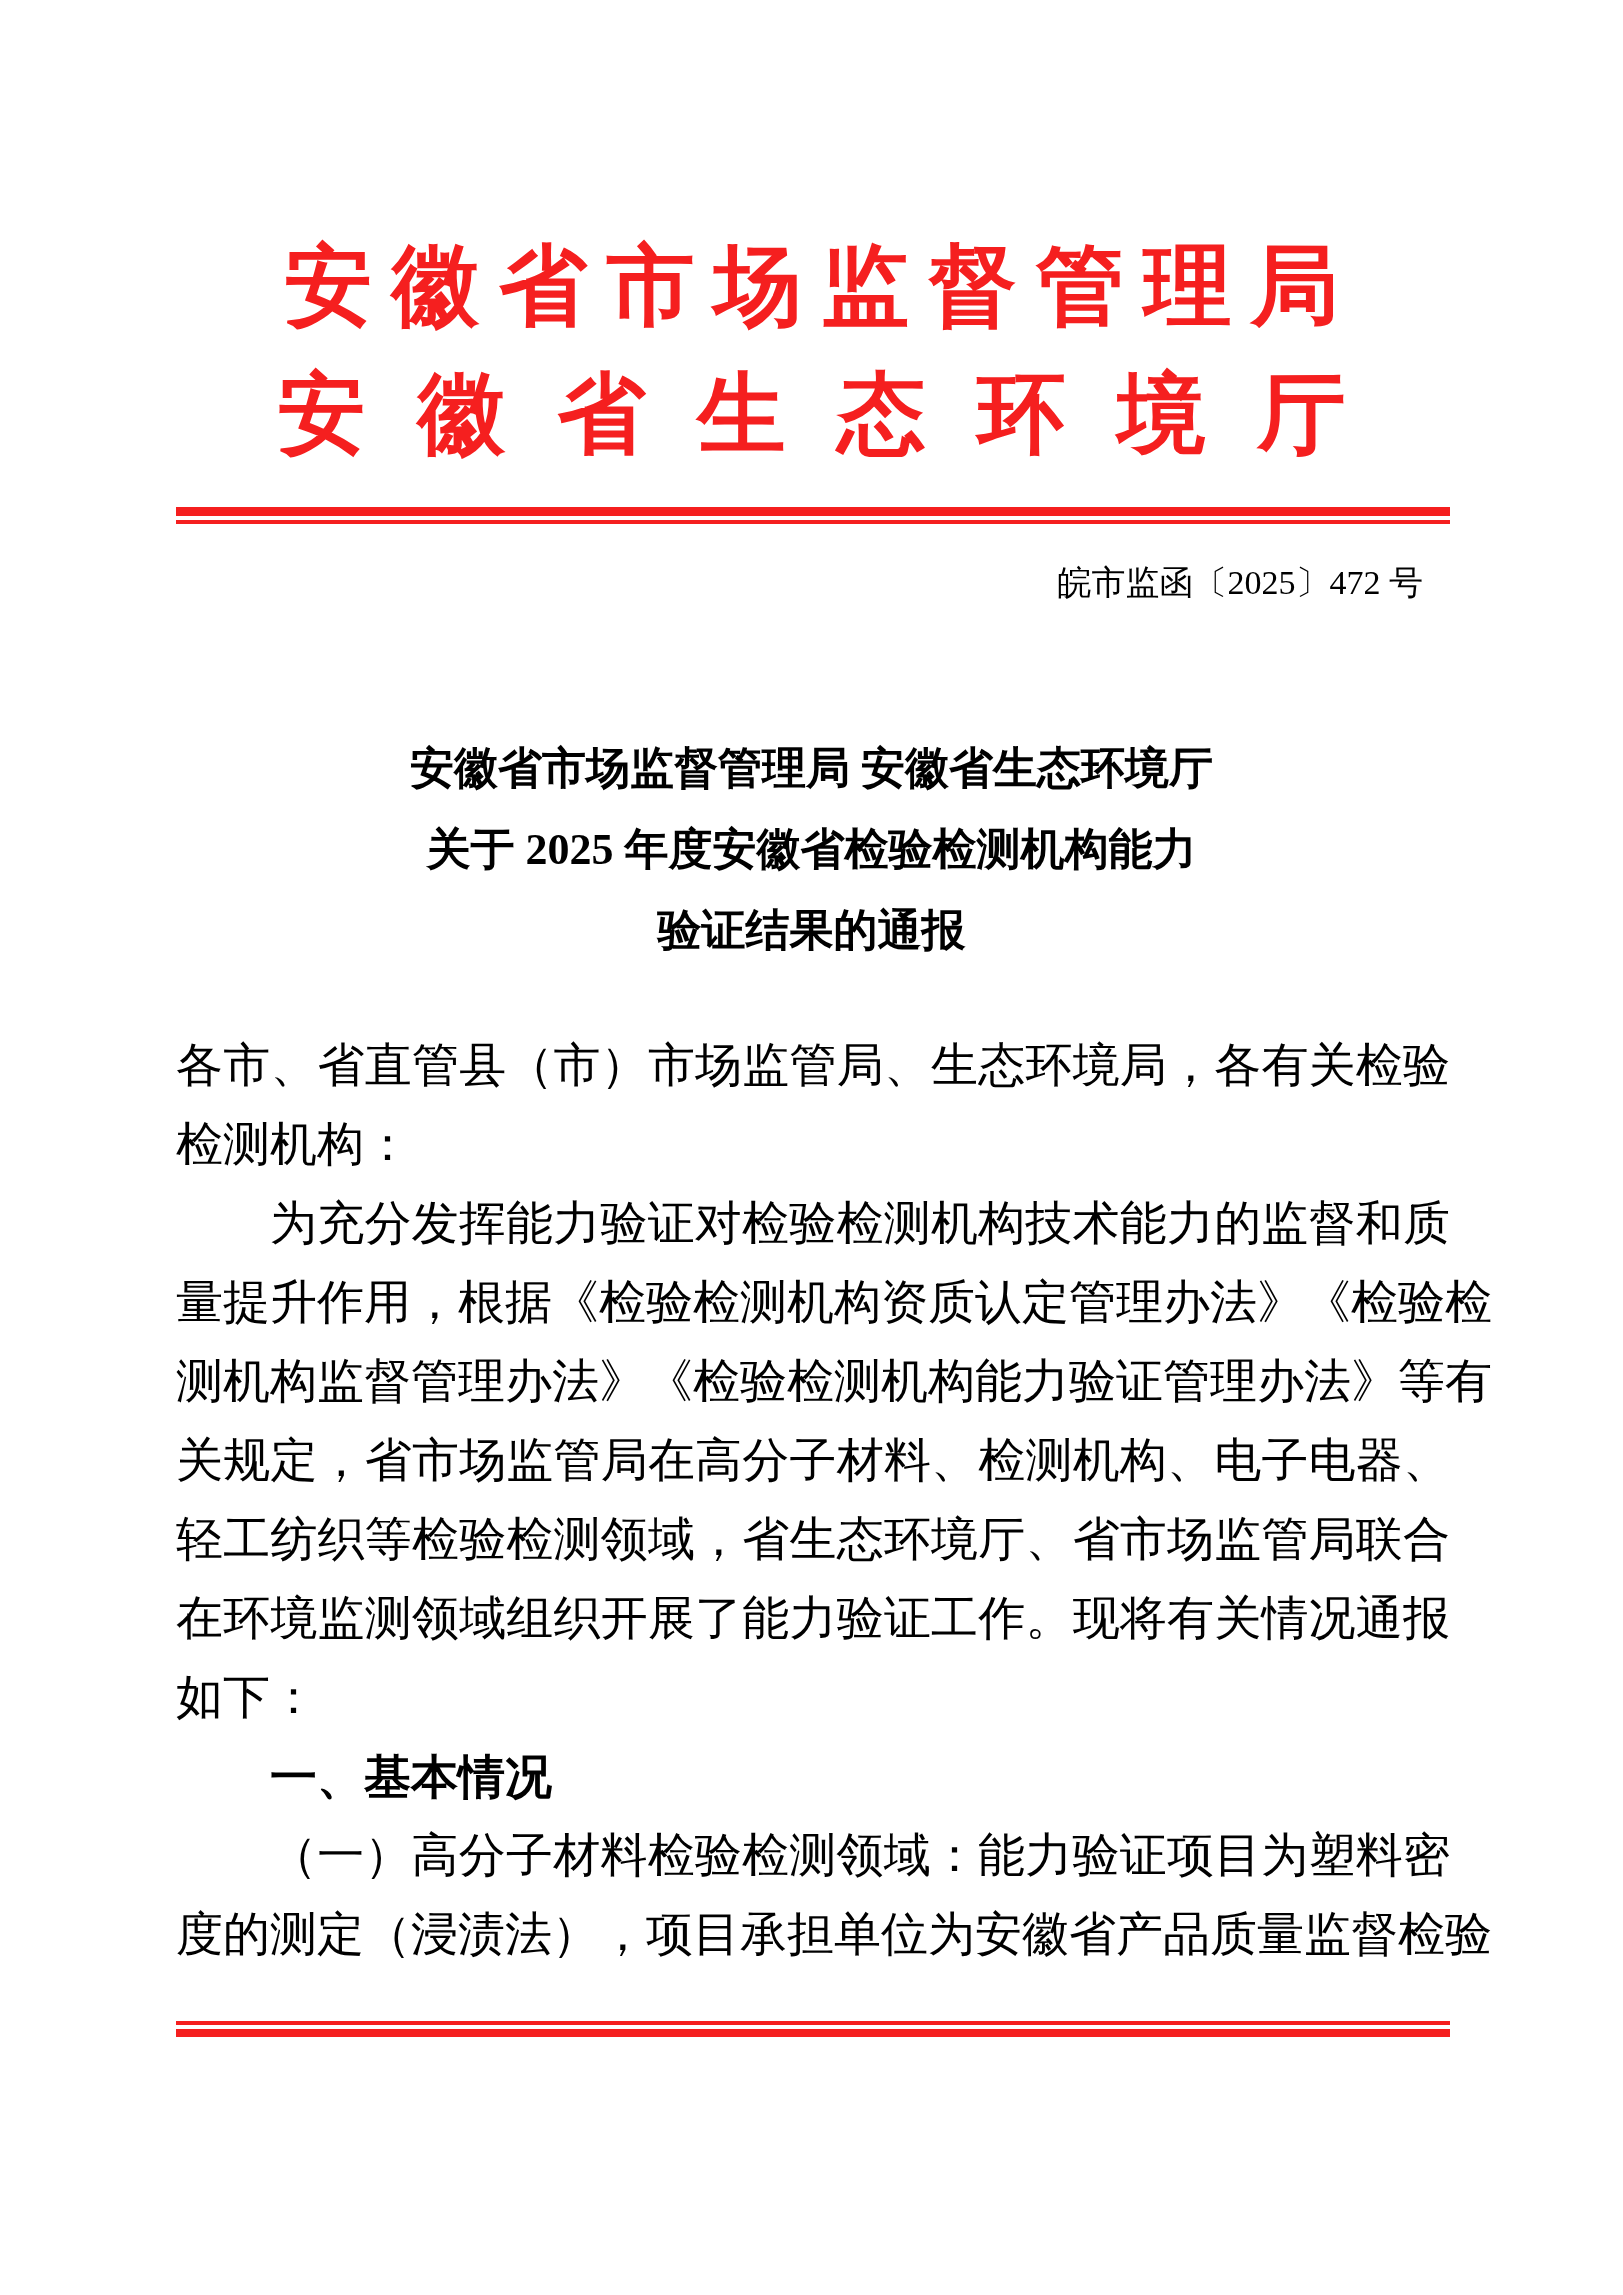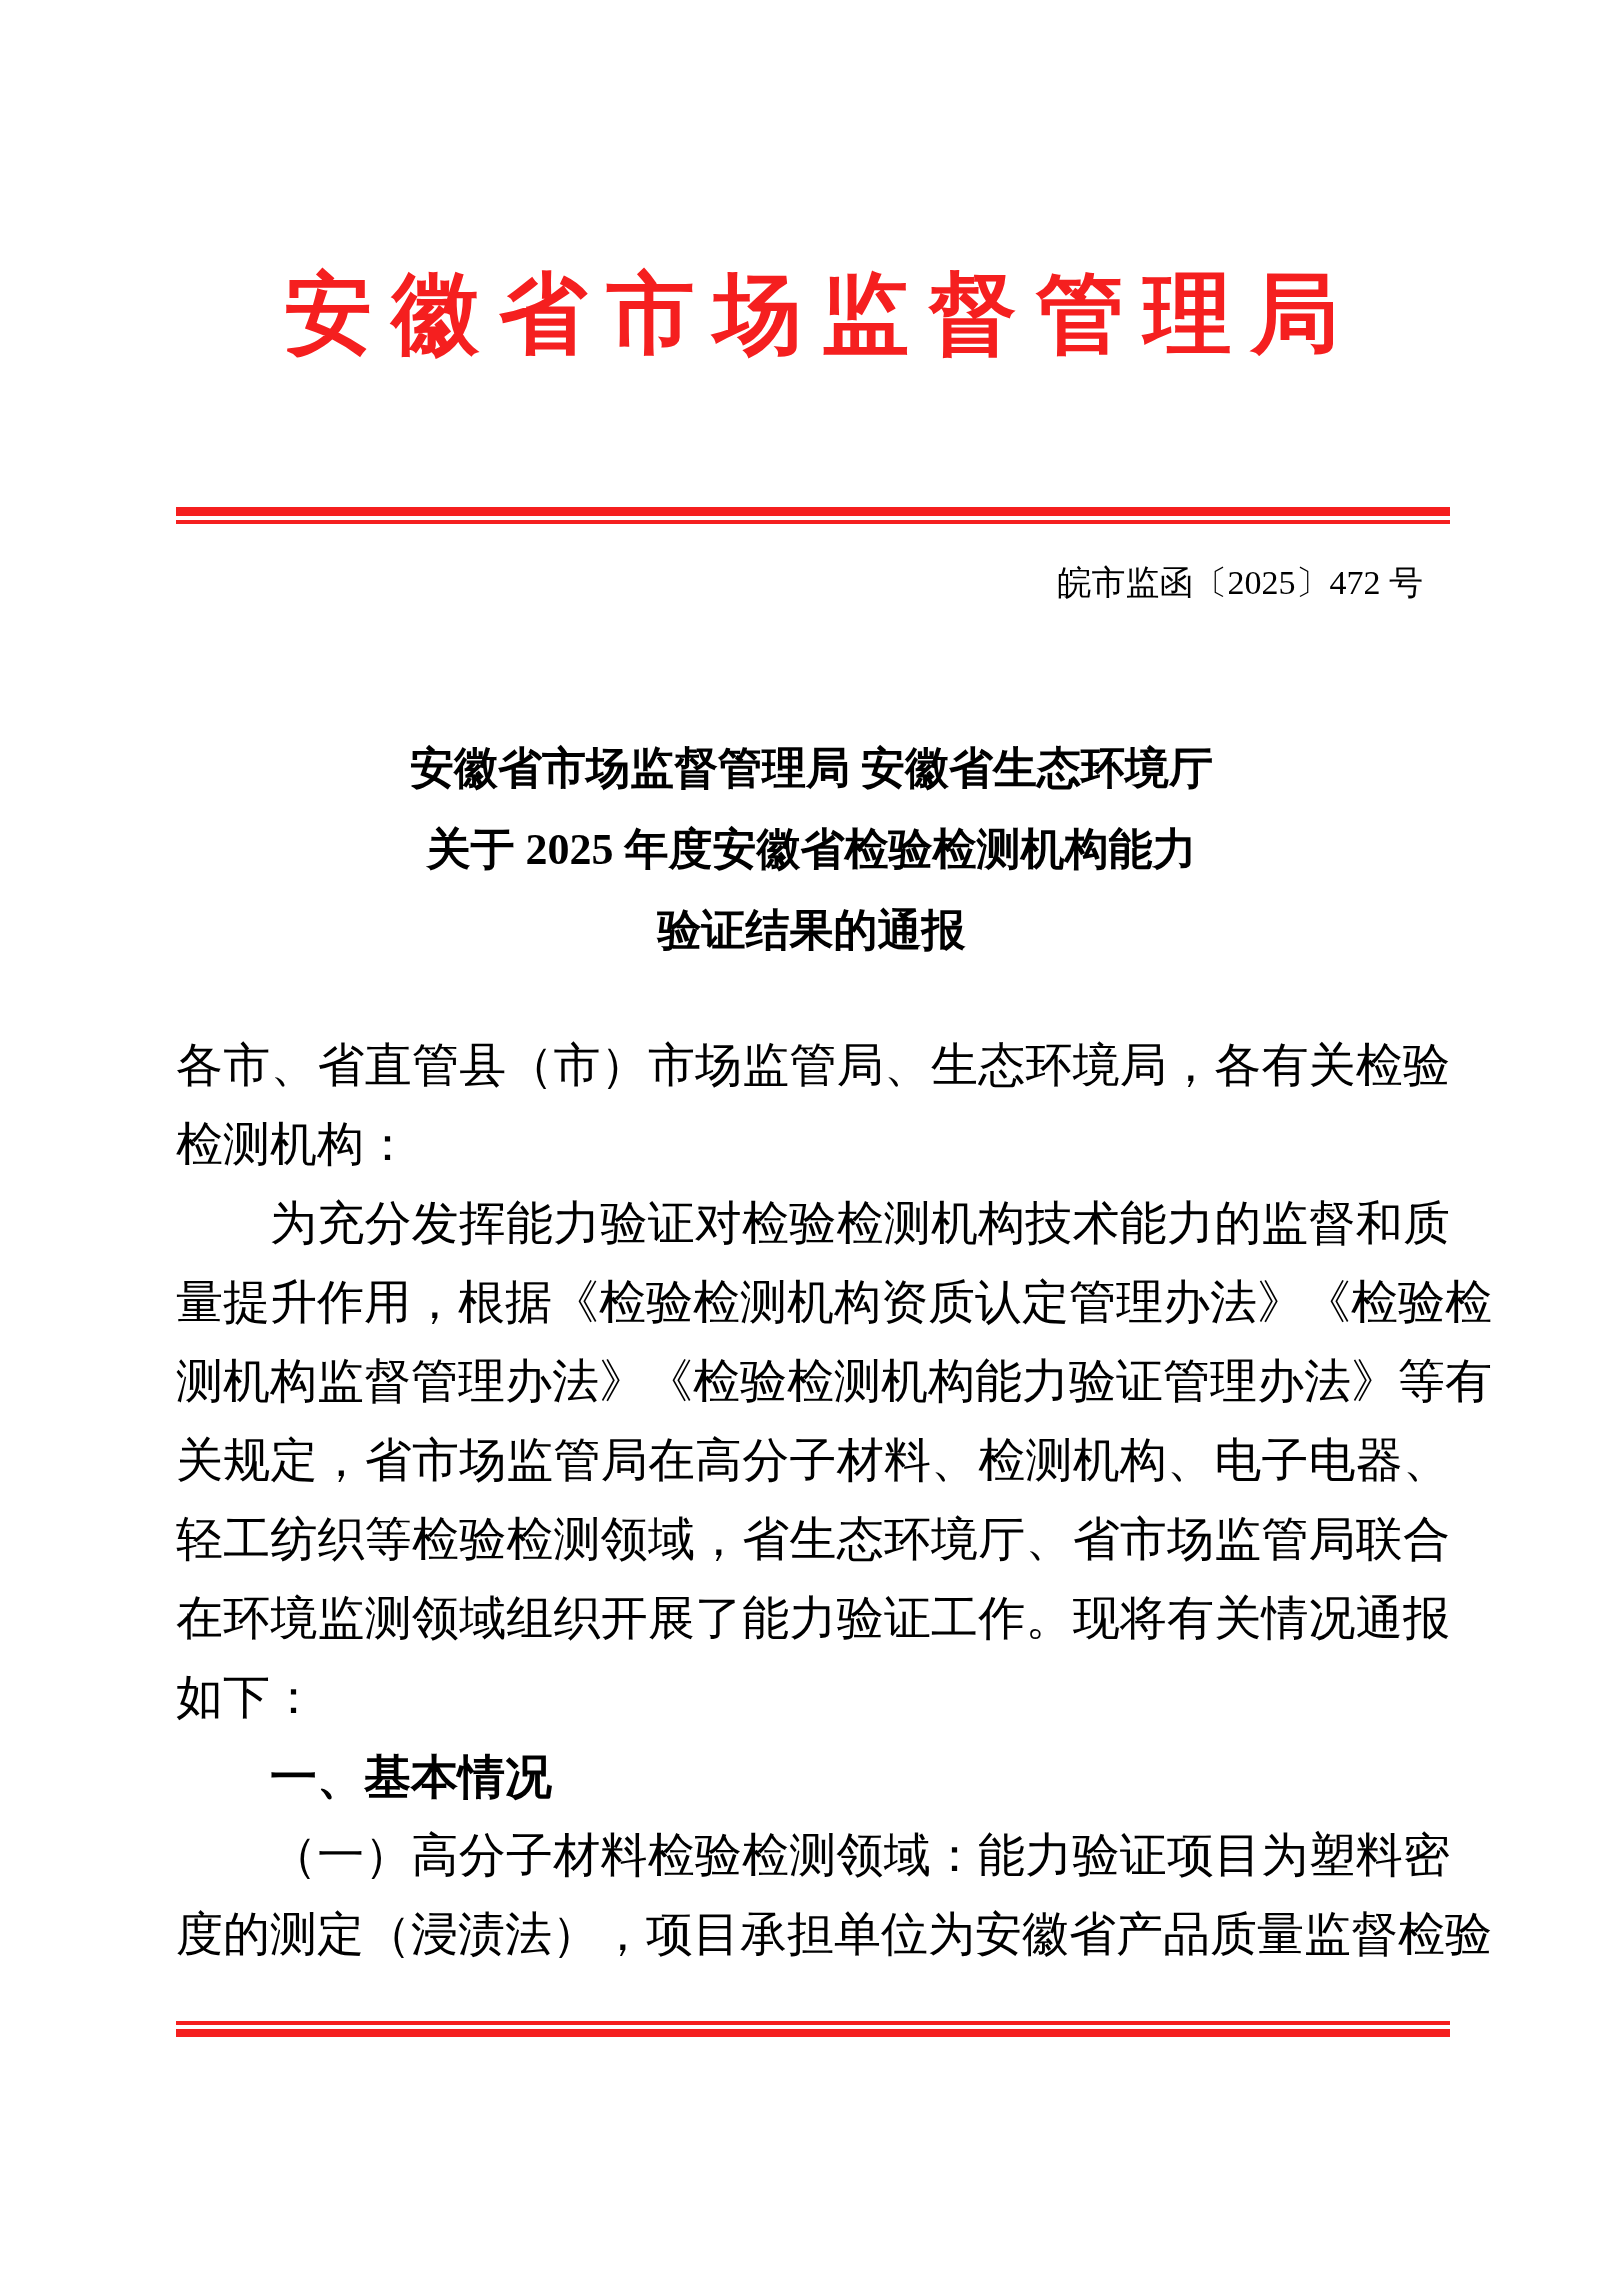--- a/index.html
+++ b/index.html
@@ -20,21 +20,20 @@
     margin: 0 auto;
   }
 
   
   .letterhead {
     position: absolute;
     top: 239px; left: 0; width: 100%;
     text-align: center;
     color: var(--accent-red);
     font-weight: 700;
-    margin-top: 28px;
   }
   .lh-line {
     font-size: 88px;
     line-height: 96px;
     white-space: nowrap;
   }
   .lh-1 { letter-spacing: 19.4px; text-indent: 19.4px; }
   .lh-2 { margin-top: 32px; letter-spacing: 52px; text-indent: 52px; }
 
   
@@ -87,20 +86,21 @@
     font-weight: 700;
   }
 </style>
 </head>
 <body>
 
 <div class="page">
 
   <header class="letterhead">
     <div class="lh-line lh-1">安徽省市场监督管理局</div>
+    <div class="lh-line lh-2">安徽省生态环境厅</div>
   </header>
 
   <div class="sep sep-top">
     <div class="rule-thick"></div>
     <div class="rule-thin"></div>
   </div>
 
   <div class="doc-number">皖市监函〔2025〕472 号</div>
 
   <h1 class="doc-title">

